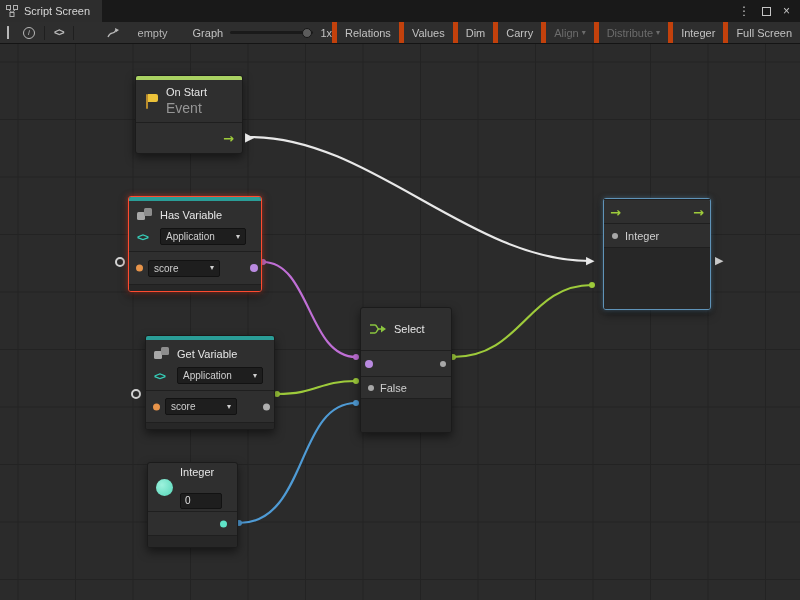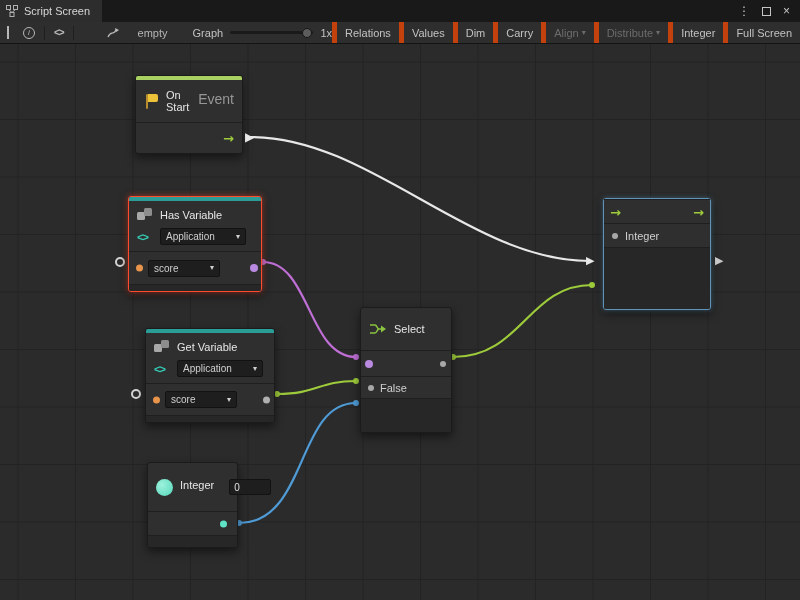--- a/index.html
+++ b/index.html
@@ -48,21 +48,21 @@
   .node{position:absolute;background:#2f2f2f;border:1px solid #1b1b1b;border-radius:3px;
     box-shadow:0 4px 10px rgba(0,0,0,.5);display:flex;flex-direction:column;color:#dcdcdc}
   .node.sel-warn{border:1px solid #ff4b30;box-shadow:0 0 6px rgba(255,75,48,.55),0 4px 10px rgba(0,0,0,.5)}
   .node.sel-focus{border:1px solid #5f93b8;box-shadow:0 0 5px rgba(95,147,184,.5),0 4px 10px rgba(0,0,0,.5)}
   .accent{height:4px;border-radius:2px 2px 0 0;flex:none}
   .nhead{display:flex;align-items:center;gap:7px;padding:0 8px;flex:none}
   .vhead{display:flex;flex-direction:column;gap:3px;padding:4px 8px 5px;flex:none}
   .hrow{display:flex;align-items:center;gap:6px;height:19px}
   .ntitle{font-size:11px;color:#e6e6e6}
   .nsub{font-size:14px;color:#969696;margin-top:2px}
-  .ncol{display:flex;flex-direction:row;}
+  .ncol{display:flex;flex-direction:column;}
   .prow{position:relative;display:flex;align-items:center;border-top:1px solid #1f1f1f;flex:none}
   .plabel{font-size:11px;color:#cfcfcf}
   .nfooter{flex:1;background:#272727;border-top:1px solid #1f1f1f;border-radius:0 0 2px 2px}
   .dot{position:absolute;top:50%;transform:translateY(-50%);border-radius:50%}
   .d8{width:8px;height:8px}.d7{width:7px;height:7px}.d6{width:6px;height:6px}
   .flow-arrow{position:absolute;top:50%;transform:translateY(-50%);color:#9ecb3b;font-weight:bold;
     font-size:13px;font-family:"DejaVu Sans",sans-serif;line-height:1}
   .dropdown{display:inline-flex;align-items:center;justify-content:space-between;background:#1e1e1e;
     border:1px solid #121212;border-radius:2px;font-size:10px;color:#cfcfcf;padding:2px 5px;gap:7px}
   .ring{position:absolute;width:10px;height:10px;border:2px solid #d4d4d4;border-radius:50%}
@@ -203,21 +203,21 @@
       <span class="dropdown" style="width:72px">
         <span>score</span>
         <span class="caret">▾</span>
       </span>
       <span class="dot d8" style="right:3px;background:#b98ae0"></span>
     </div>
     <div class="nfooter"></div>
   </div>
 
   <span class="ring" style="left:131px;top:345px"></span>
-  <div class="node" style="left:145px;top:284px;width:130px;height:95px">
+  <div class="node" style="left:145px;top:291px;width:130px;height:95px">
     <div class="accent" style="background:#2a9d97"></div>
     <div class="vhead">
       <div class="hrow">
         <span class="boxes-icon">
             <i class="bx bx1"></i>
             <i class="bx bx2"></i>
           </span>
         <span class="ntitle">Get Variable</span>
       </div>
       <div class="hrow">

